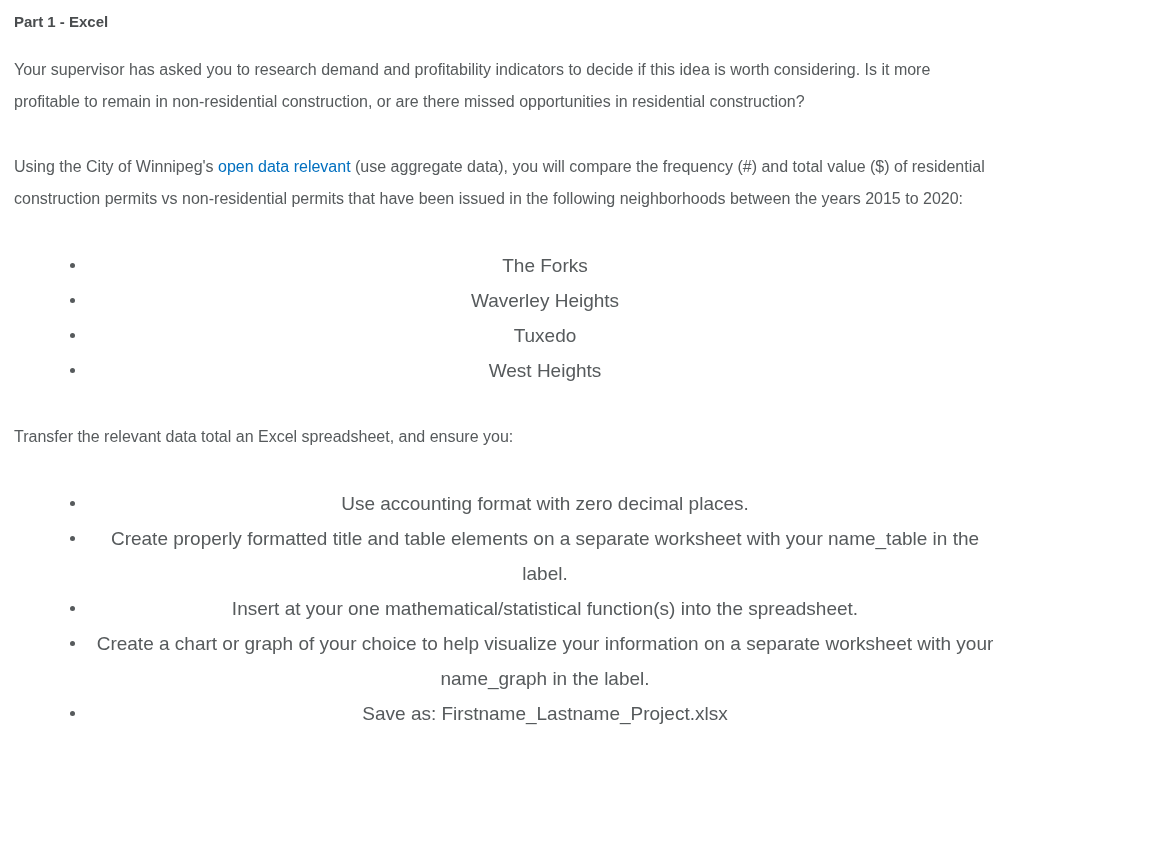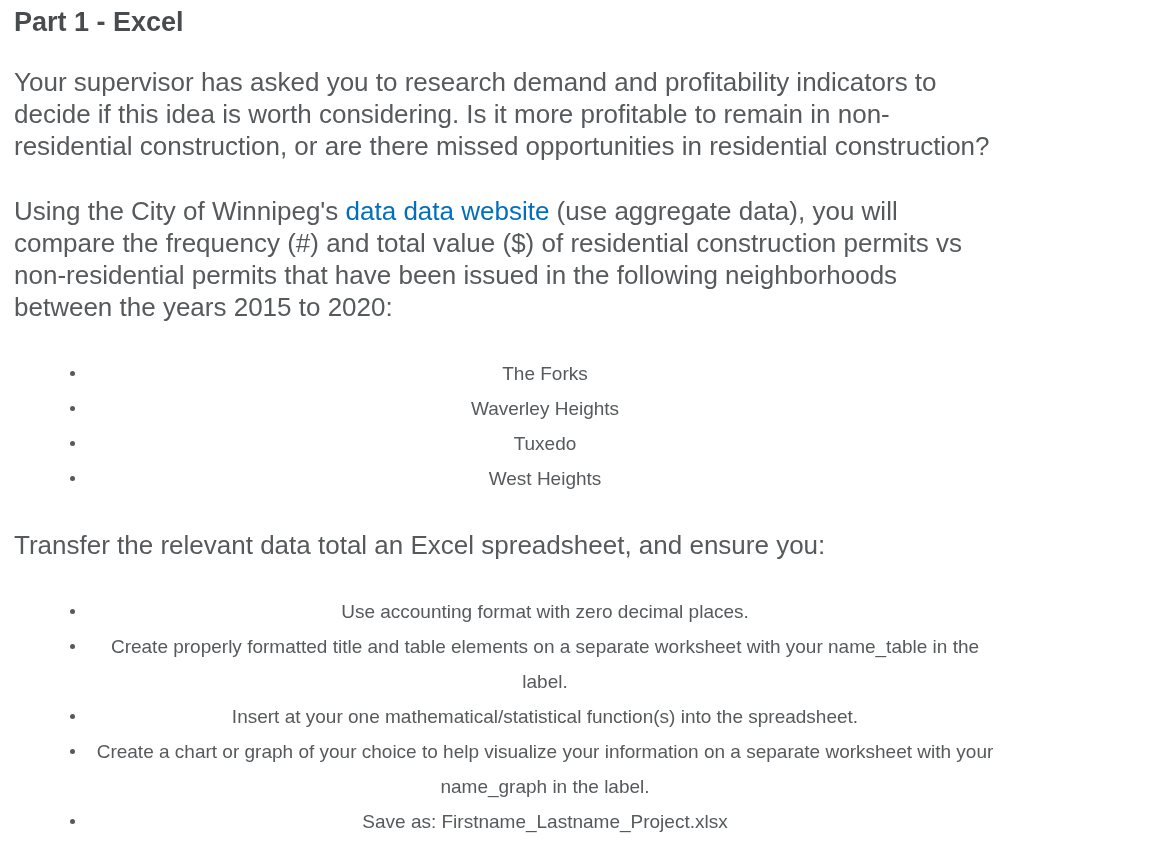--- a/index.html
+++ b/index.html
@@ -14,28 +14,28 @@
     height: 852px;
     overflow: hidden;
     box-sizing: border-box;
   }
   .content {
     padding: 6px 40px 0 14px;
     max-width: 1040px;
     box-sizing: border-box;
   }
   h2.page-title {
-    font-size: 27px;
+    font-size: 15px;
     line-height: 32px;
     font-weight: bold;
     color: #494c4e;
-    margin: 0 0 28px 0;
+    margin: 0 0 16px 0;
   }
   p {
-    font-size: 26px;
+    font-size: 16px;
     line-height: 32px;
     margin: 0 0 33px 0;
     max-width: 995px;
   }
   a.doc-link {
     color: #006fbf;
     text-decoration: none;
     cursor: pointer;
   }
   ul.doc-list {
@@ -64,21 +64,21 @@
 </style>
 </head>
 <body>
 
 <div class="content">
 
   <h2 class="page-title">Part 1 - Excel</h2>
 
   <p>Your supervisor has asked you to research demand and profitability indicators to decide if this idea is worth considering. Is it more profitable to remain in non-residential construction, or are there missed opportunities in residential construction?</p>
 
-  <p><span>Using the City of Winnipeg's </span><a class="doc-link" href="#">data data website</a><span> (use aggregate data), you will compare the frequency (#) and total value ($) of residential construction permits vs non-residential permits that have been issued in the following neighborhoods between the years 2015 to 2020:</span></p>
+  <p><span>Using the City of Winnipeg's </span><a class="doc-link" href="#">open data relevant</a><span> (use aggregate data), you will compare the frequency (#) and total value ($) of residential construction permits vs non-residential permits that have been issued in the following neighborhoods between the years 2015 to 2020:</span></p>
 
   <ul class="doc-list">
     <li>The Forks</li>
     <li>Waverley Heights</li>
     <li>Tuxedo</li>
     <li>West Heights</li>
   </ul>
 
   <p>Transfer the relevant data total an Excel spreadsheet, and ensure you:</p>
 

